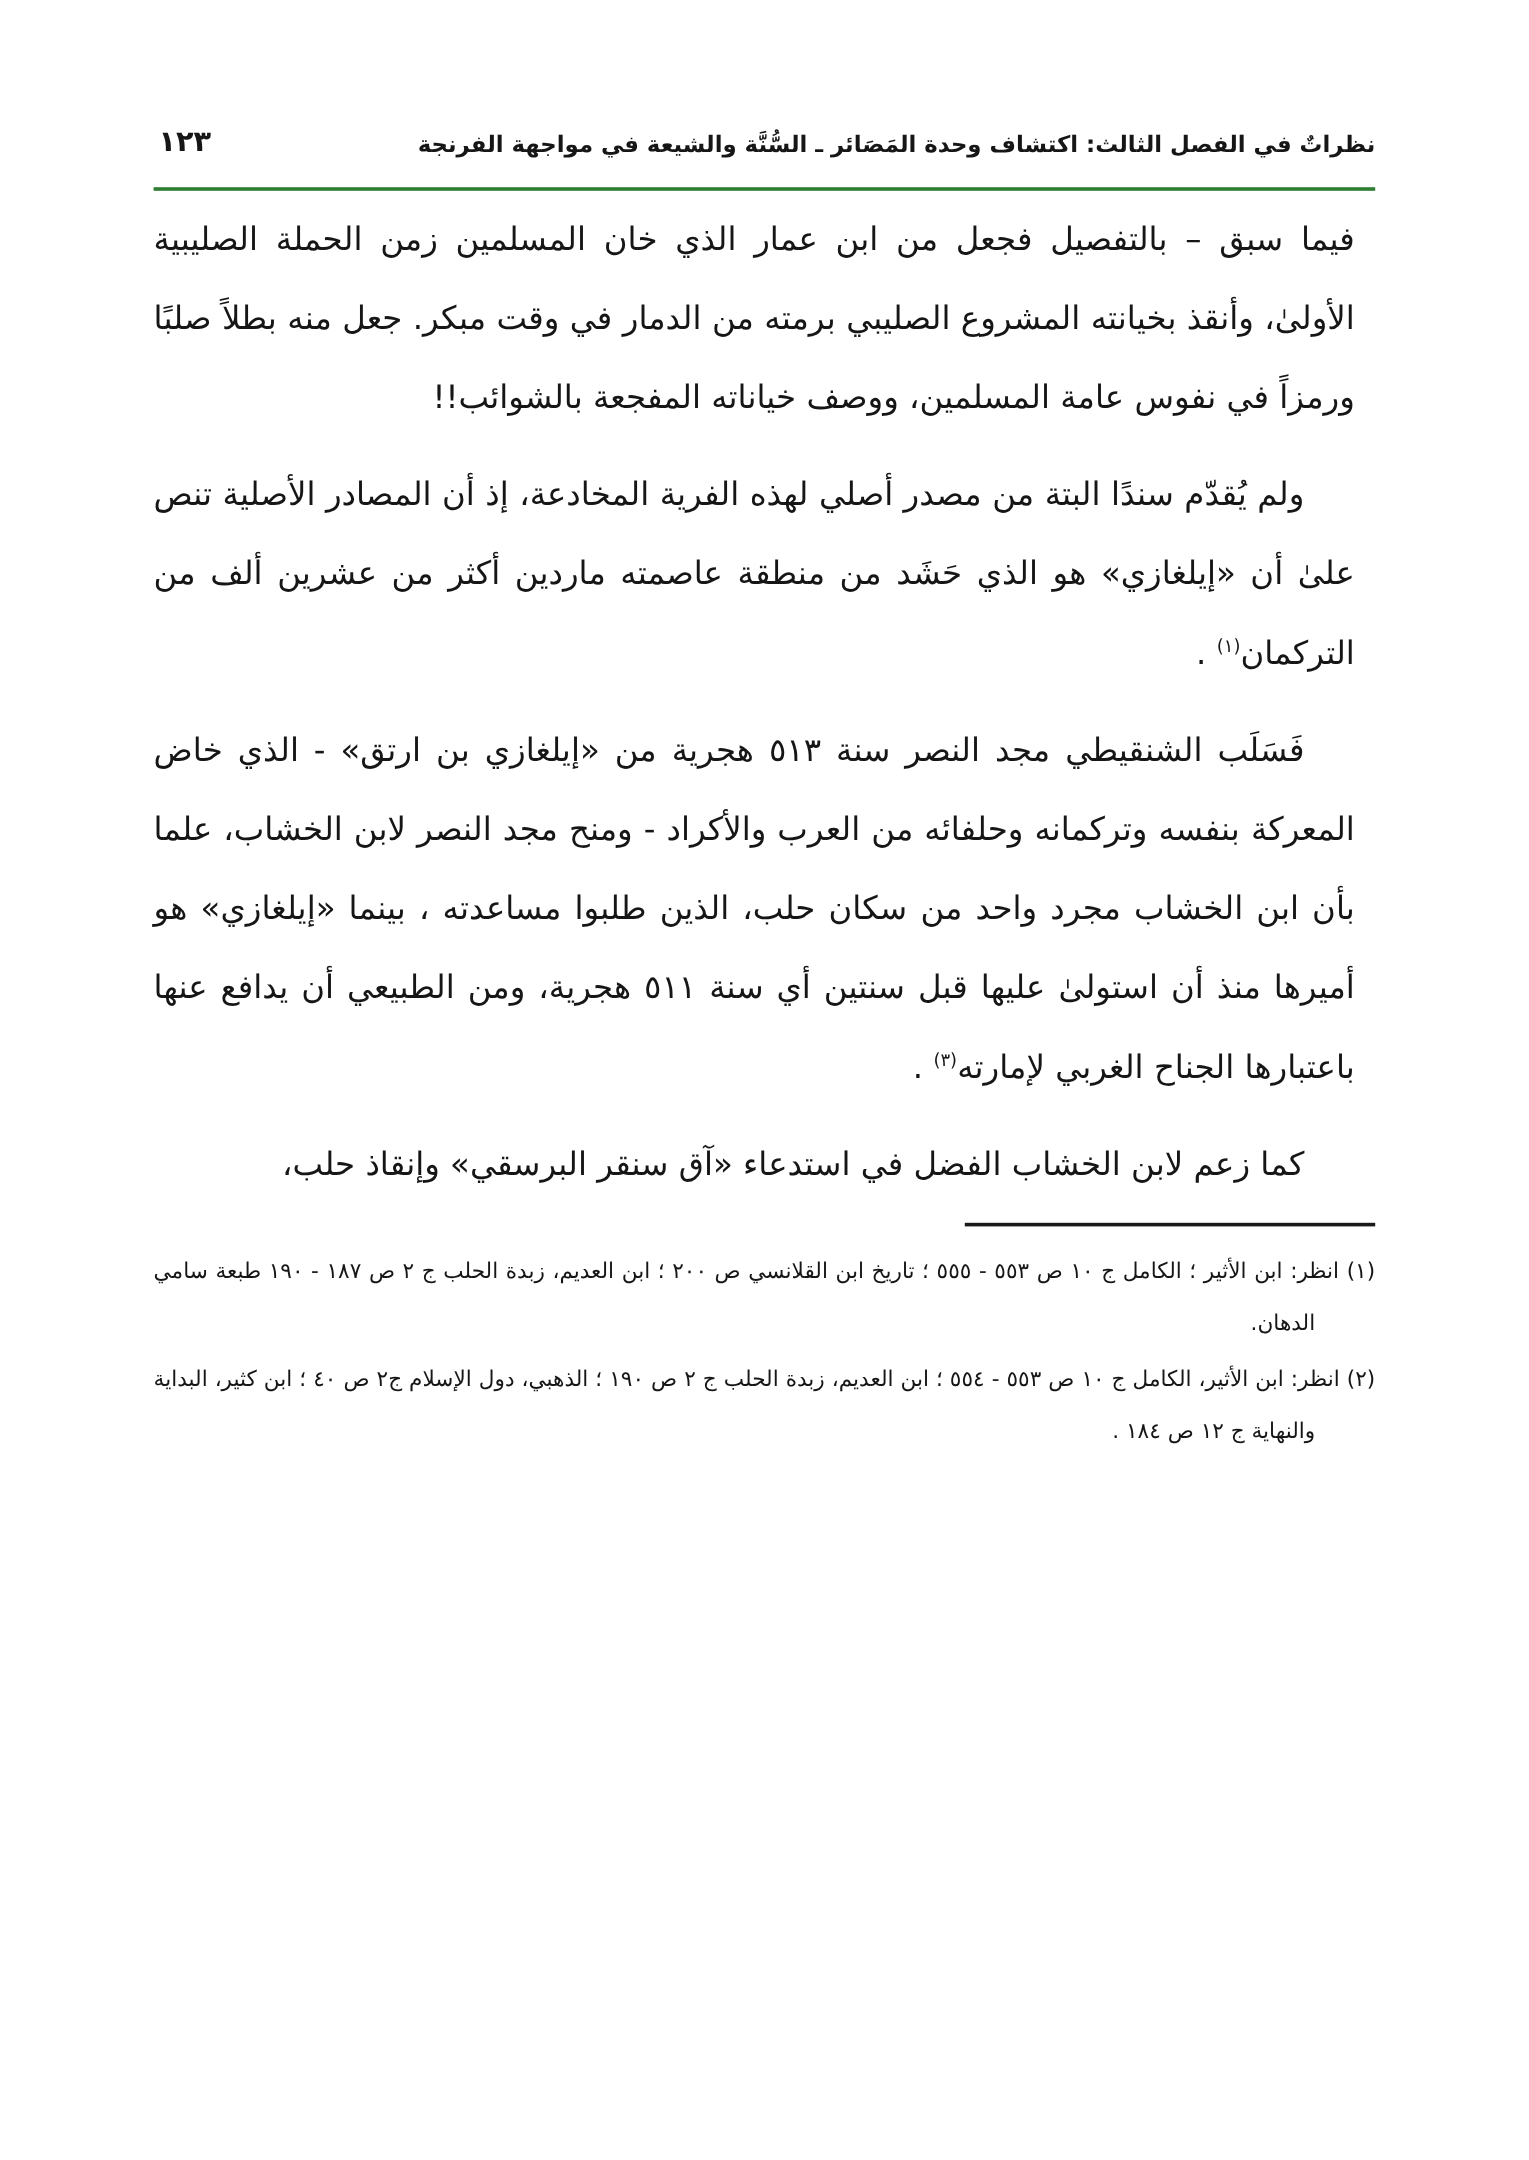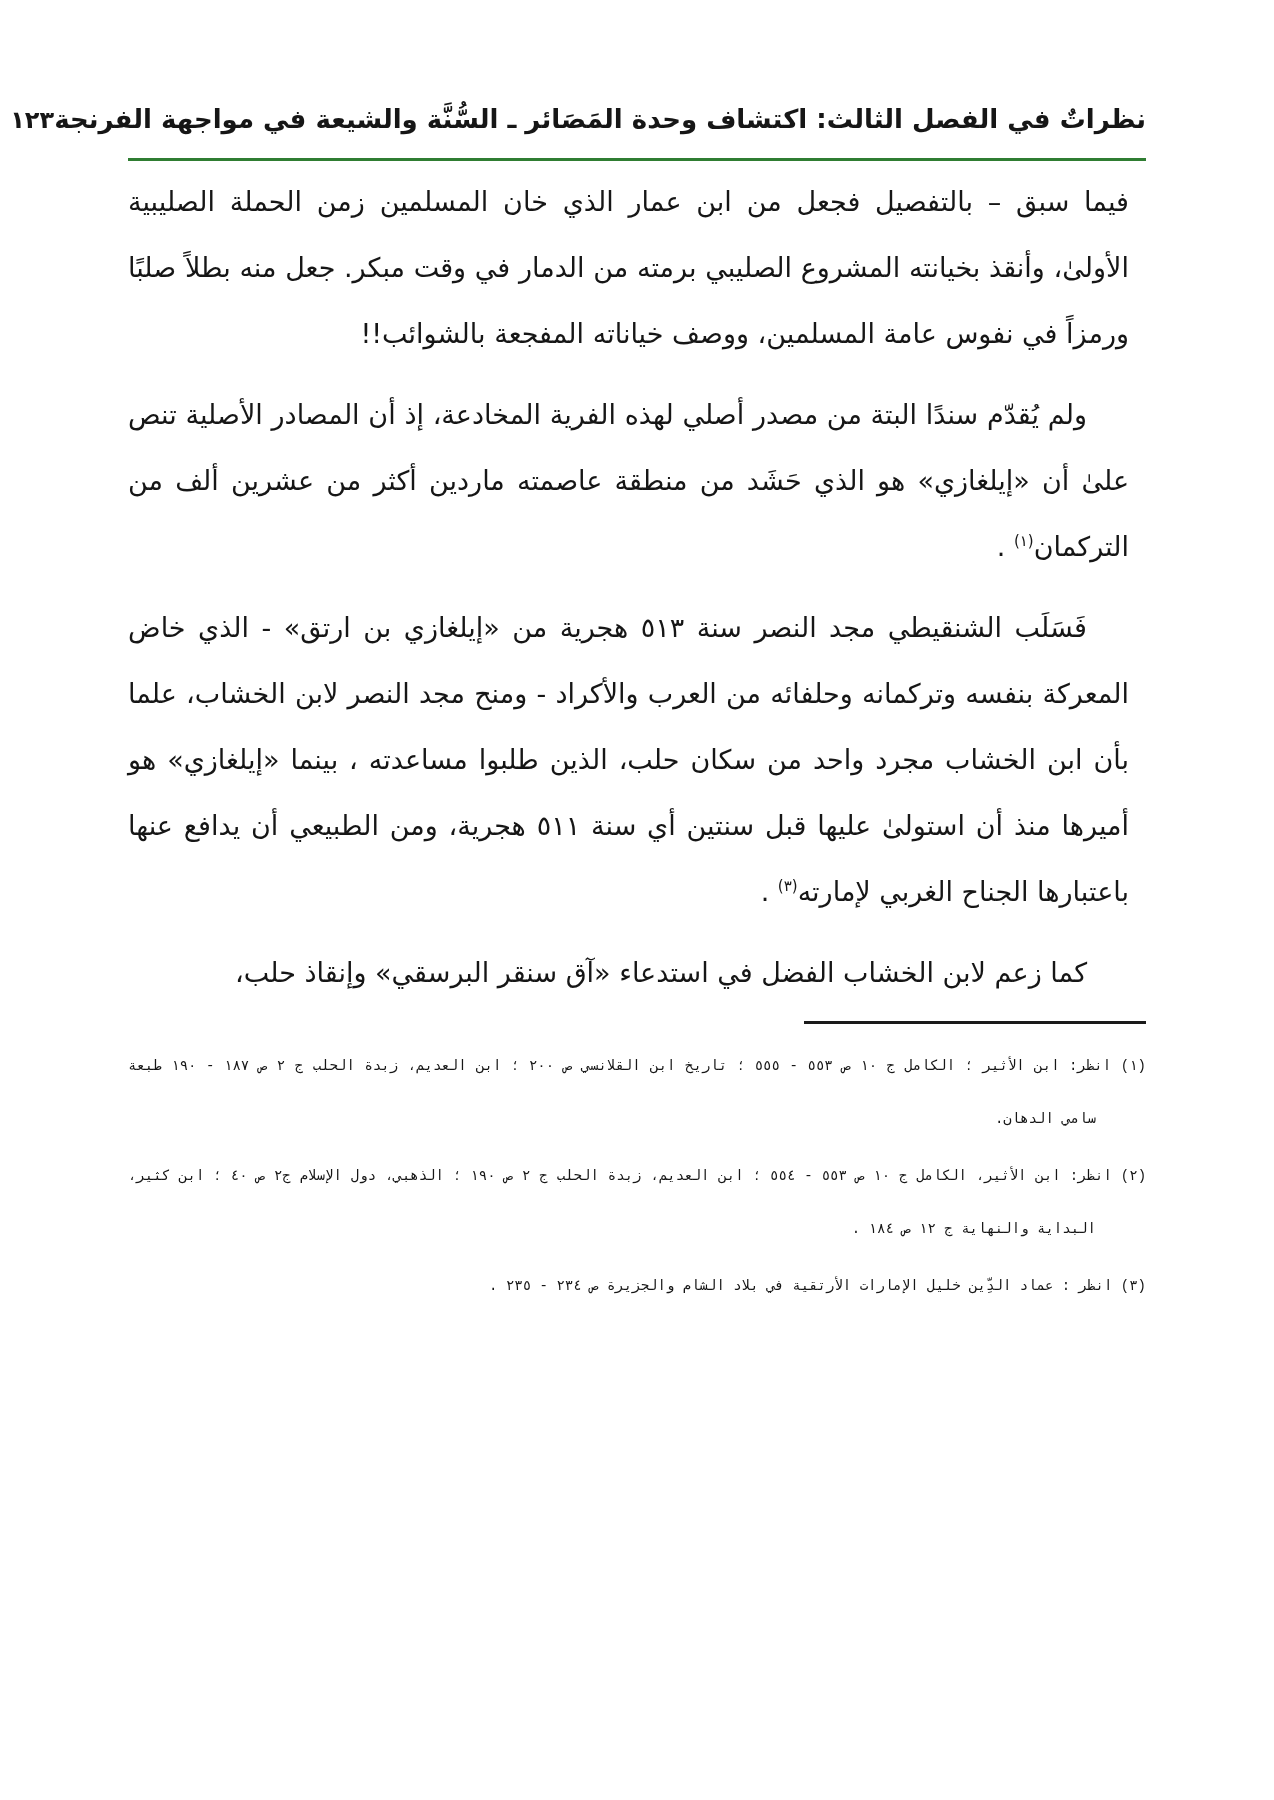--- a/index.html
+++ b/index.html
@@ -21,21 +21,21 @@
     overflow: hidden;
   }
   
   .page-header {
     padding-top: 104px;
     display: flex;
     justify-content: space-between;
     align-items: flex-end;
   }
   .running-title {
-    font-size: 26px;
+    font-size: 19px;
     font-weight: bold;
     letter-spacing: 0;
     white-space: nowrap;
   }
   .page-number {
     font-size: 24px;
     font-weight: bold;
     padding-left: 4px;
   }
   .header-rule {
@@ -65,27 +65,26 @@
   .footnotes {
     margin-top: 4px;
   }
   .fn-rule {
     width: 342px;
     height: 3px;
     background: #1a1a1a;
     margin-bottom: 16px;
   }
   .footnote {
-    font-size: 14px;
-    line-height: 53px;
+    font-size: 18px;
+    line-height: 43px;
     text-align: justify;
     padding-right: 50px;
     text-indent: -50px;
     margin-bottom: 4px;
-    font-family: Liberation Mono, monospace;
   }
 </style>
 </head>
 <body>
 
 <div class="page">
 
   <header class="page-header">
     <div class="running-title">نظراتٌ في الفصل الثالث: اكتشاف وحدة المَصَائر ـ السُّنَّة والشيعة في مواجهة الفرنجة</div>
     <div class="page-number">١٢٣</div>
@@ -107,16 +106,15 @@
 
   </main>
 
   <footer class="footnotes">
     <div class="fn-rule"></div>
 
     <div class="footnote">(١) انظر: ابن الأثير ؛ الكامل ج ١٠ ص ٥٥٣ - ٥٥٥ ؛ تاريخ ابن القلانسي ص ٢٠٠ ؛ ابن العديم، زبدة الحلب ج ٢ ص ١٨٧ - ١٩٠ طبعة سامي الدهان.</div>
 
     <div class="footnote">(٢) انظر: ابن الأثير، الكامل ج ١٠ ص ٥٥٣ - ٥٥٤ ؛ ابن العديم، زبدة الحلب ج ٢ ص ١٩٠ ؛ الذهبي، دول الإسلام ج٢ ص ٤٠ ؛ ابن كثير، البداية والنهاية ج ١٢ ص ١٨٤ .</div>
 
-    <div class="footnote">(٣) انظر : عماد الدِّين خليل الإمارات الأرتقية في بلاد الشام والجزيرة ص ٢٣٤ - ٢٣٥ .</div>
   </footer>
 
 </div>
 
 </body></html>

